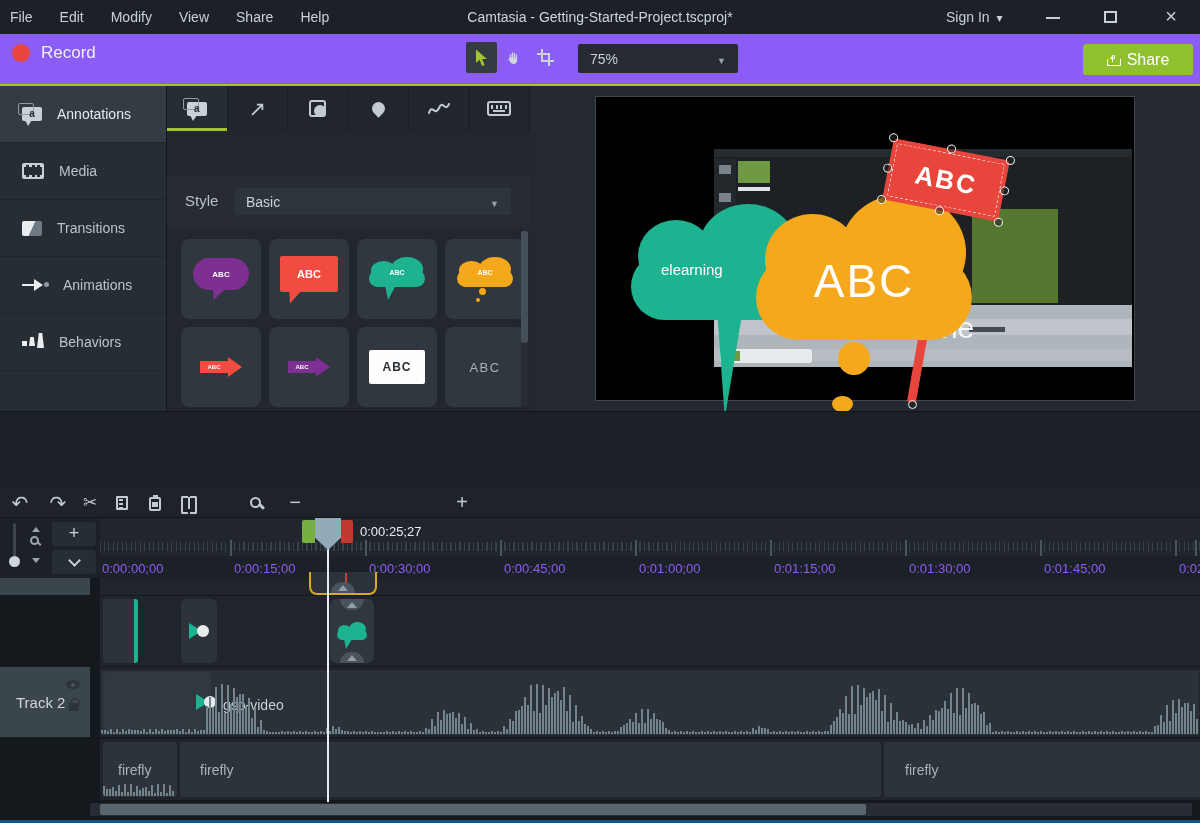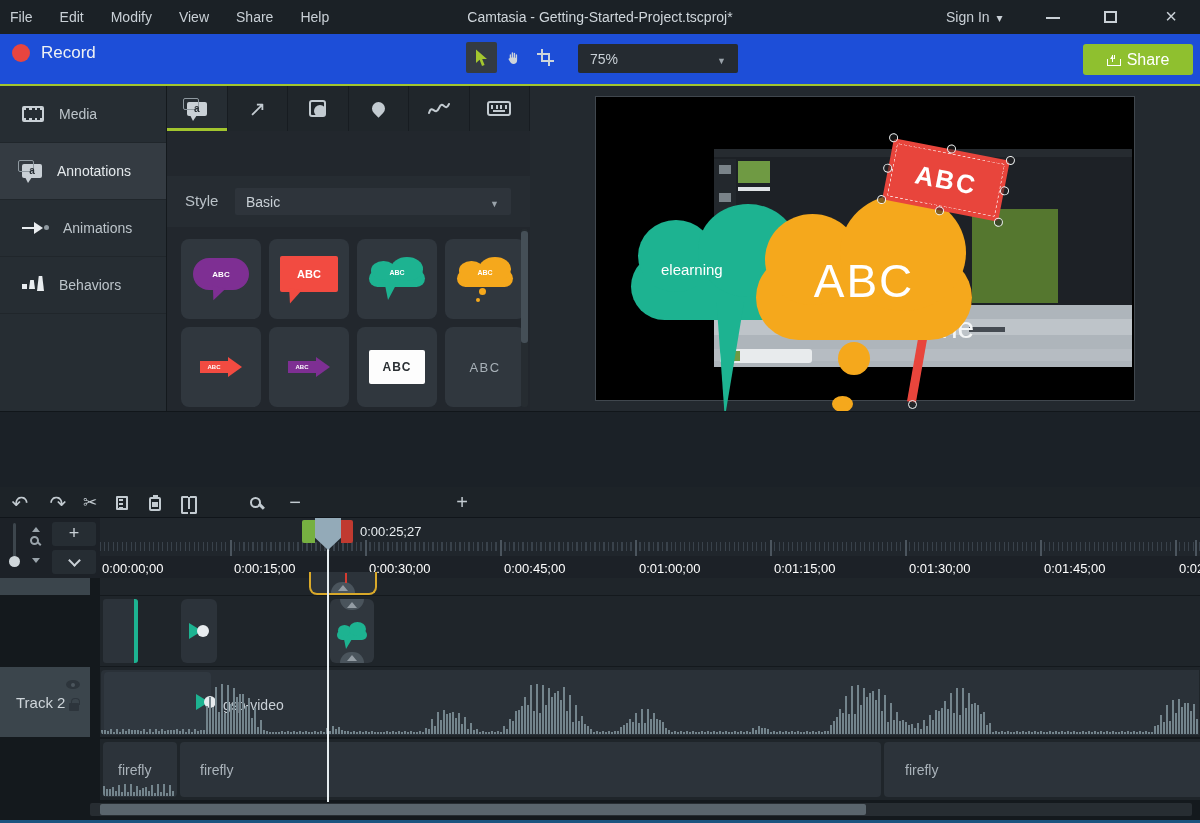--- a/index.html
+++ b/index.html
@@ -13,21 +13,21 @@
   .menu-items span { cursor:default; }
   .win-title { position:absolute; left:0; right:0; top:0; height:34px; line-height:34px; text-align:center; font-size:14px; color:#cfd6db; }
   .signin { position:absolute; left:946px; top:0; height:34px; display:flex; align-items:center; gap:7px; font-size:14px; }
   .caret-down::before { content:"▾"; font-size:12px; color:#c9d0d6; }
   .btn-min { position:absolute; left:1046px; top:17px; width:14px; height:2px; background:#c9d0d6; }
   .btn-max { position:absolute; left:1104px; top:11px; width:13px; height:12px; border:2px solid #c9d0d6; }
   .btn-close { position:absolute; left:1160px; top:0px; width:22px; height:34px; font-size:20px; line-height:32px; text-align:center; color:#c9d0d6; }
   .btn-close::before { content:"×"; }
 
   
-  .toolbar { position:absolute; left:0; top:34px; width:1200px; height:50px; background:#1d4ed8; }
+  .toolbar { position:absolute; left:0; top:34px; width:1200px; height:50px; background:#8b5cf6; }
   .record { position:absolute; left:12px; top:9px; display:flex; align-items:center; gap:11px; }
   .rec-dot { width:18px; height:18px; border-radius:50%; background:#e8453f; }
   .rec-label { font-size:17px; color:#eef1f3; }
   .tools { position:absolute; left:466px; top:8px; display:flex; gap:1px; }
   .tool-btn { width:31px; height:31px; display:flex; align-items:center; justify-content:center; background:transparent; border-radius:2px; }
   .tool-btn.sel { background:#343b42; }
   .zoom-dd { position:absolute; left:578px; top:10px; width:160px; height:29px; background:#252b31; border-radius:2px; display:flex; align-items:center; }
   .zoom-dd .val { font-size:14px; color:#c9d0d6; margin-left:12px; flex:1; }
   .dd-caret::before { content:"▼"; font-size:9px; color:#9aa3aa; margin-right:12px; }
   .share-btn { position:absolute; left:1083px; top:10px; width:110px; height:31px; background:#8fc02f; border-radius:3px; display:flex; align-items:center; justify-content:center; gap:8px; color:#fff; font-size:16px; }
@@ -182,21 +182,21 @@
   .ic-zoomfit .mg::after { content:""; position:absolute; right:-3px; bottom:-3px; width:2px; height:5px; background:#9aa4ab; transform:rotate(-45deg); }
   .btn-addtrack { position:absolute; left:52px; top:4px; width:44px; height:24px; background:#262d33; border-radius:3px; text-align:center; color:#c9d0d6; }
   .btn-addtrack::before { content:"+"; font-size:18px; line-height:23px; }
   .btn-trackmenu { position:absolute; left:52px; top:32px; width:44px; height:24px; background:#262d33; border-radius:3px; display:flex; align-items:center; justify-content:center; }
   .btn-trackmenu i { width:9px; height:9px; border-left:2.5px solid #c9d0d6; border-bottom:2.5px solid #c9d0d6; transform:rotate(-45deg); margin-top:-4px; }
 
   .ruler { position:absolute; left:100px; top:0; width:1100px; height:60px; background:#1c2127; }
   .ruler .tickzone { position:absolute; left:0; right:0; top:0; height:38px; background:#20262c; }
   .ticks-minor { position:absolute; left:0; right:0; top:24px; height:9px; background:repeating-linear-gradient(90deg,#39424b 0 1px,transparent 1px 4.5px); background-position-x:-5px; }
   .ticks-major { position:absolute; left:0; right:0; top:22px; height:16px; background:repeating-linear-gradient(90deg,#4b555e 0 2px,transparent 2px 135px); background-position-x:-5px; }
-  .rlabel { position:absolute; top:43px; font-size:13px; color:#ffffff; white-space:nowrap; }
+  .rlabel { position:absolute; top:43px; font-size:13px; color:#8b5cf6; white-space:nowrap; }
 
   .hdr { position:absolute; left:0; width:90px; background:#3b454c; }
   .hdr .tname { position:absolute; left:16px; top:0; bottom:0; display:flex; align-items:center; font-size:15px; color:#ced5da; }
   .hdr .ic-eye { position:absolute; right:10px; top:13px; }
   .hdr .ic-lock { position:absolute; right:11px; top:30px; }
   .ic-eye { width:14px; height:9px; background:#2d353c; border-radius:50%; position:relative; }
   .ic-eye::after { content:""; position:absolute; left:5px; top:2.5px; width:4px; height:4px; border-radius:50%; background:#4b555d; }
   .ic-lock { width:10px; height:8px; background:#2d353c; border-radius:1px; position:relative; margin-top:6px; }
   .ic-lock::before { content:""; position:absolute; left:1.5px; top:-5px; width:7px; height:6px; border:1.6px solid #2d353c; border-bottom:none; border-radius:4px 4px 0 0; }
 
@@ -285,29 +285,33 @@
     <div class="share-btn">
       <span class="ic-upload">
           <i></i>
         </span>
       <span>Share</span>
     </div>
   </div>
   <div class="accent"></div>
 
   <div class="sidebar">
-    <div class="side-item">
-      <span class="ic-film"></span>
-      <span>Media</span>
-    </div>
     <div class="side-item active">
       <span class="ic-callout">
           <i></i>
         </span>
       <span>Annotations</span>
+    </div>
+    <div class="side-item">
+      <span class="ic-film"></span>
+      <span>Media</span>
+    </div>
+    <div class="side-item">
+      <span class="ic-trans"></span>
+      <span>Transitions</span>
     </div>
     <div class="side-item">
       <span class="ic-anim">
           <i class="ln"></i>
           <i class="tr"></i>
           <i class="dt"></i>
         </span>
       <span>Animations</span>
     </div>
     <div class="side-item">

